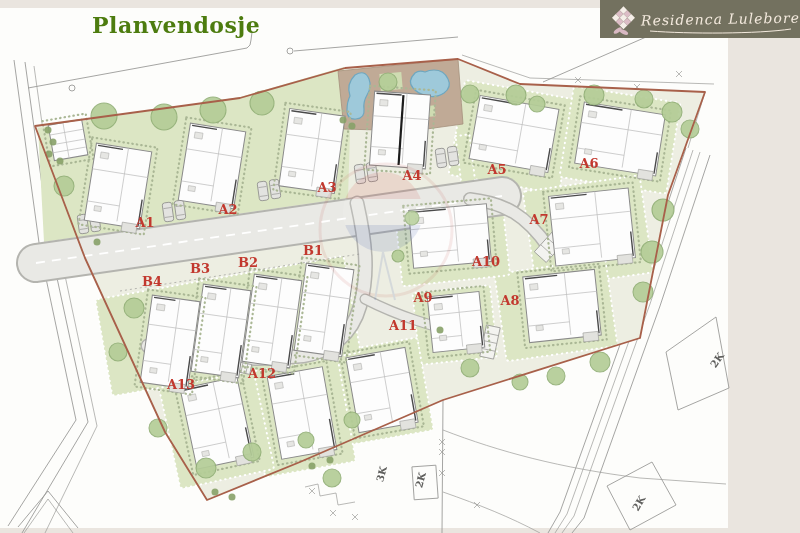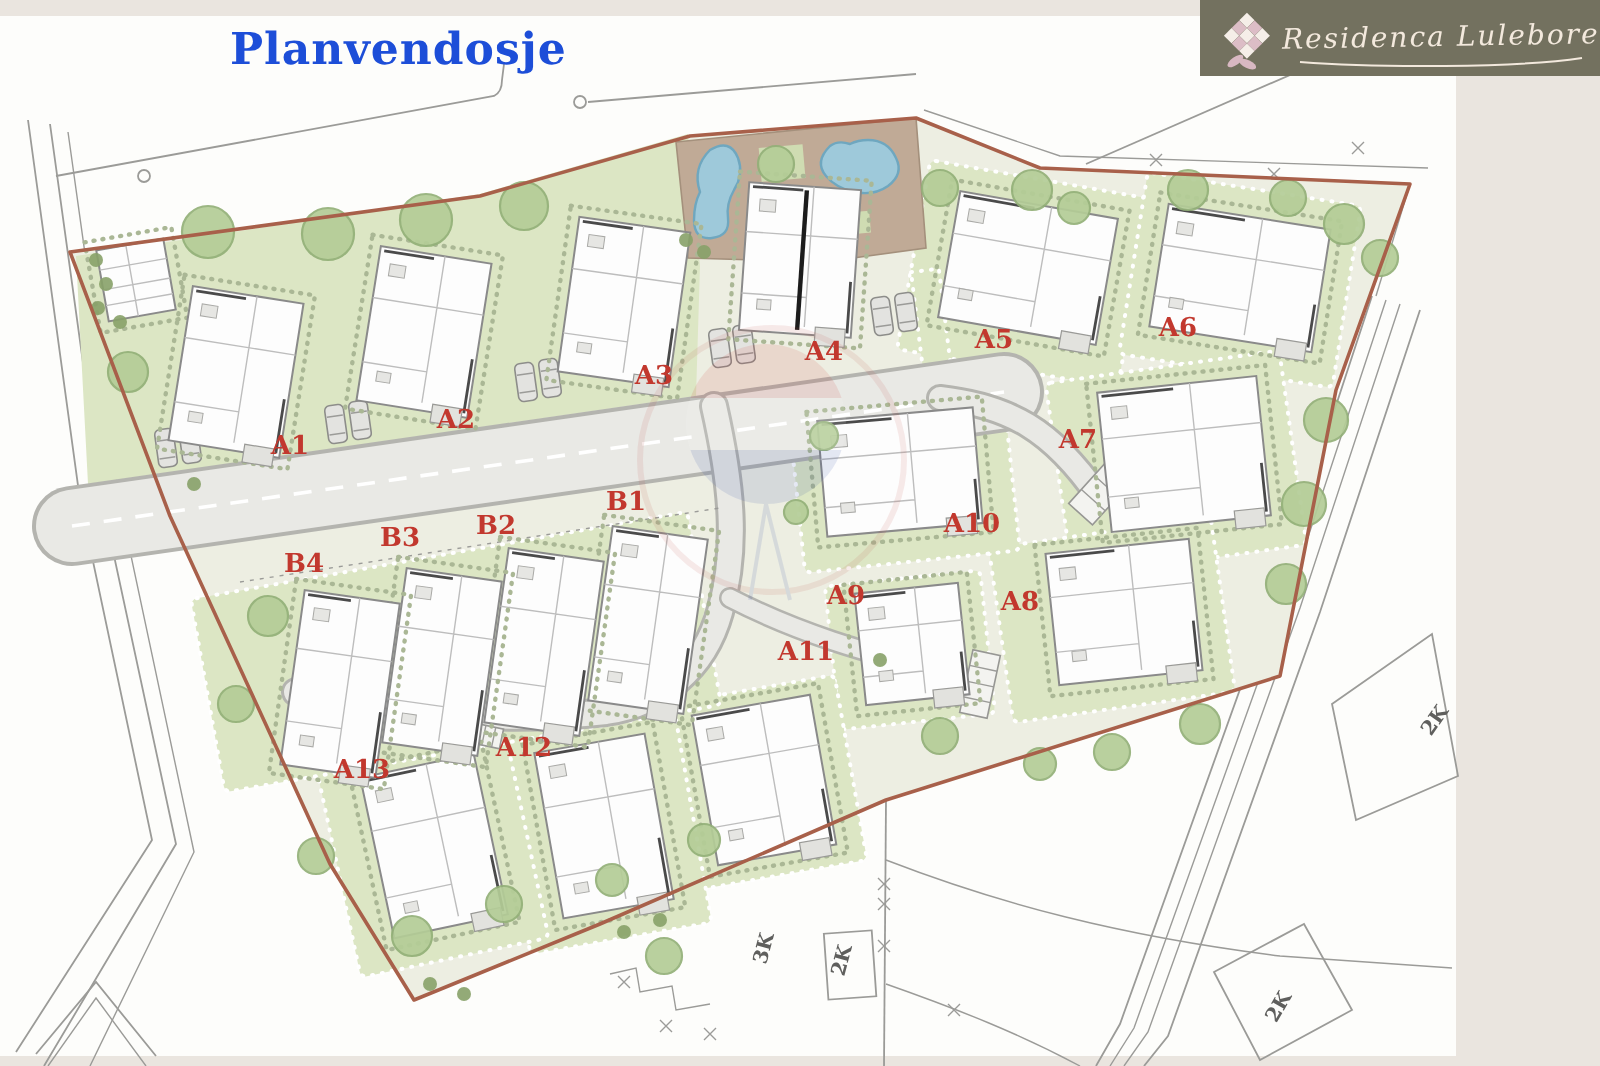--- a/index.html
+++ b/index.html
@@ -26,21 +26,21 @@
   .house-pave{fill:none;stroke:var(--pave_dot);stroke-width:2.2;stroke-dasharray:0.5,4;stroke-linecap:round;}
   .house-terrace{fill:#e2e2de;stroke:#9a9a97;stroke-width:0.6;}
   .furn{fill:#e6e6e3;stroke:#a9a9a6;stroke-width:0.5;}
   .ladder{fill:#f3f3f0;stroke:#979794;stroke-width:0.8;}
   .car{fill:#e3e3e0;stroke:#8d8d8a;stroke-width:0.8;}
   .bldg-label{font:bold 13px "DejaVu Serif",serif;fill:var(--label_red);text-anchor:middle;}
   .parcel-label{font:bold 10px "DejaVu Serif",serif;fill:var(--parcel_label_gray);text-anchor:middle;}
   .margin{fill:var(--margin_beige);stroke:none;}
   
   #page-title{position:absolute;left:92px;top:12px;font:bold 22px "DejaVu Serif",serif;
-              color:#1d4ed8;letter-spacing:0.5px;margin-left:23px;}
+              color:#4d7c0f;letter-spacing:0.5px;}
   #logo-banner{position:absolute;left:600px;top:0;width:200px;height:38px;
                display:flex;align-items:center;gap:5px;padding-left:10px;box-sizing:border-box;}
   #logo-name{font:italic 14px "DejaVu Serif",serif;letter-spacing:1px;white-space:nowrap;
              transform:rotate(-1deg);}
   .flourish{position:absolute;left:48px;bottom:4px;width:145px;height:6px;}
 </style>
 </head>
 <body>
 
 <div id="stage">

